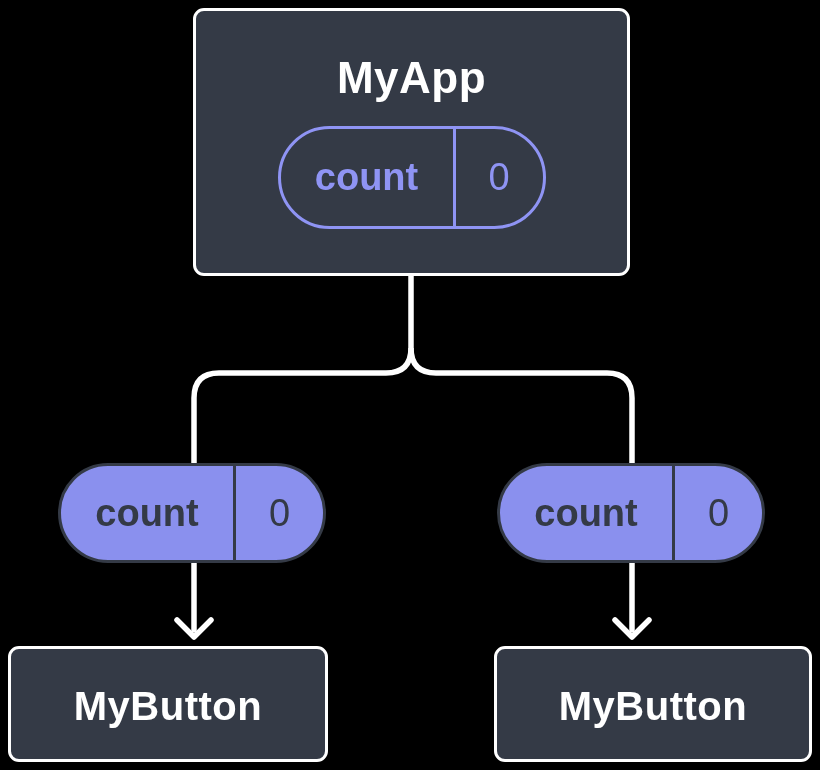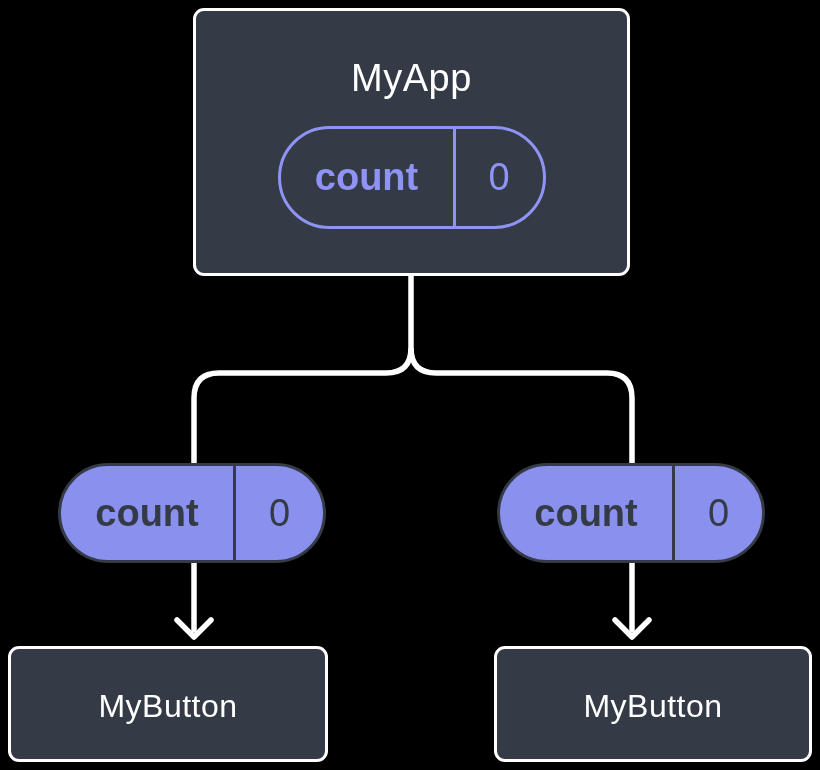--- a/index.html
+++ b/index.html
@@ -48,22 +48,22 @@
     top: 8px;
     width: 437px;
     height: 268px;
     display: flex;
     flex-direction: column;
     align-items: center;
   }
   .root-title {
     margin-top: 46px;
     line-height: 42px;
-    font-size: 38px;
-    font-weight: 400;
+    font-size: 44px;
+    font-weight: 700;
     color: var(--light-text, #ffffff);
     letter-spacing: 0.5px;
   }
   .pill {
     box-sizing: border-box;
     display: flex;
     align-items: stretch;
     border-radius: 52px;
     overflow: hidden;
   }
@@ -112,22 +112,22 @@
   .prop-pill-left  { left: 58px;  top: 463px; }
   .prop-pill-right { left: 497px; top: 463px; }
   .child-box {
     display: flex;
     align-items: center;
     justify-content: center;
   }
   .child-box-left  { left: 8px;   top: 646px; width: 320px; height: 116px; }
   .child-box-right { left: 494px; top: 646px; width: 318px; height: 116px; }
   .child-title {
-    font-size: 32px;
-    font-weight: 400;
+    font-size: 40px;
+    font-weight: 700;
     color: var(--light-text, #ffffff);
     letter-spacing: 0.5px;
     margin-top: 4px;
   }
 </style>
 </head>
 <body>
 
 <div class="canvas">
 

